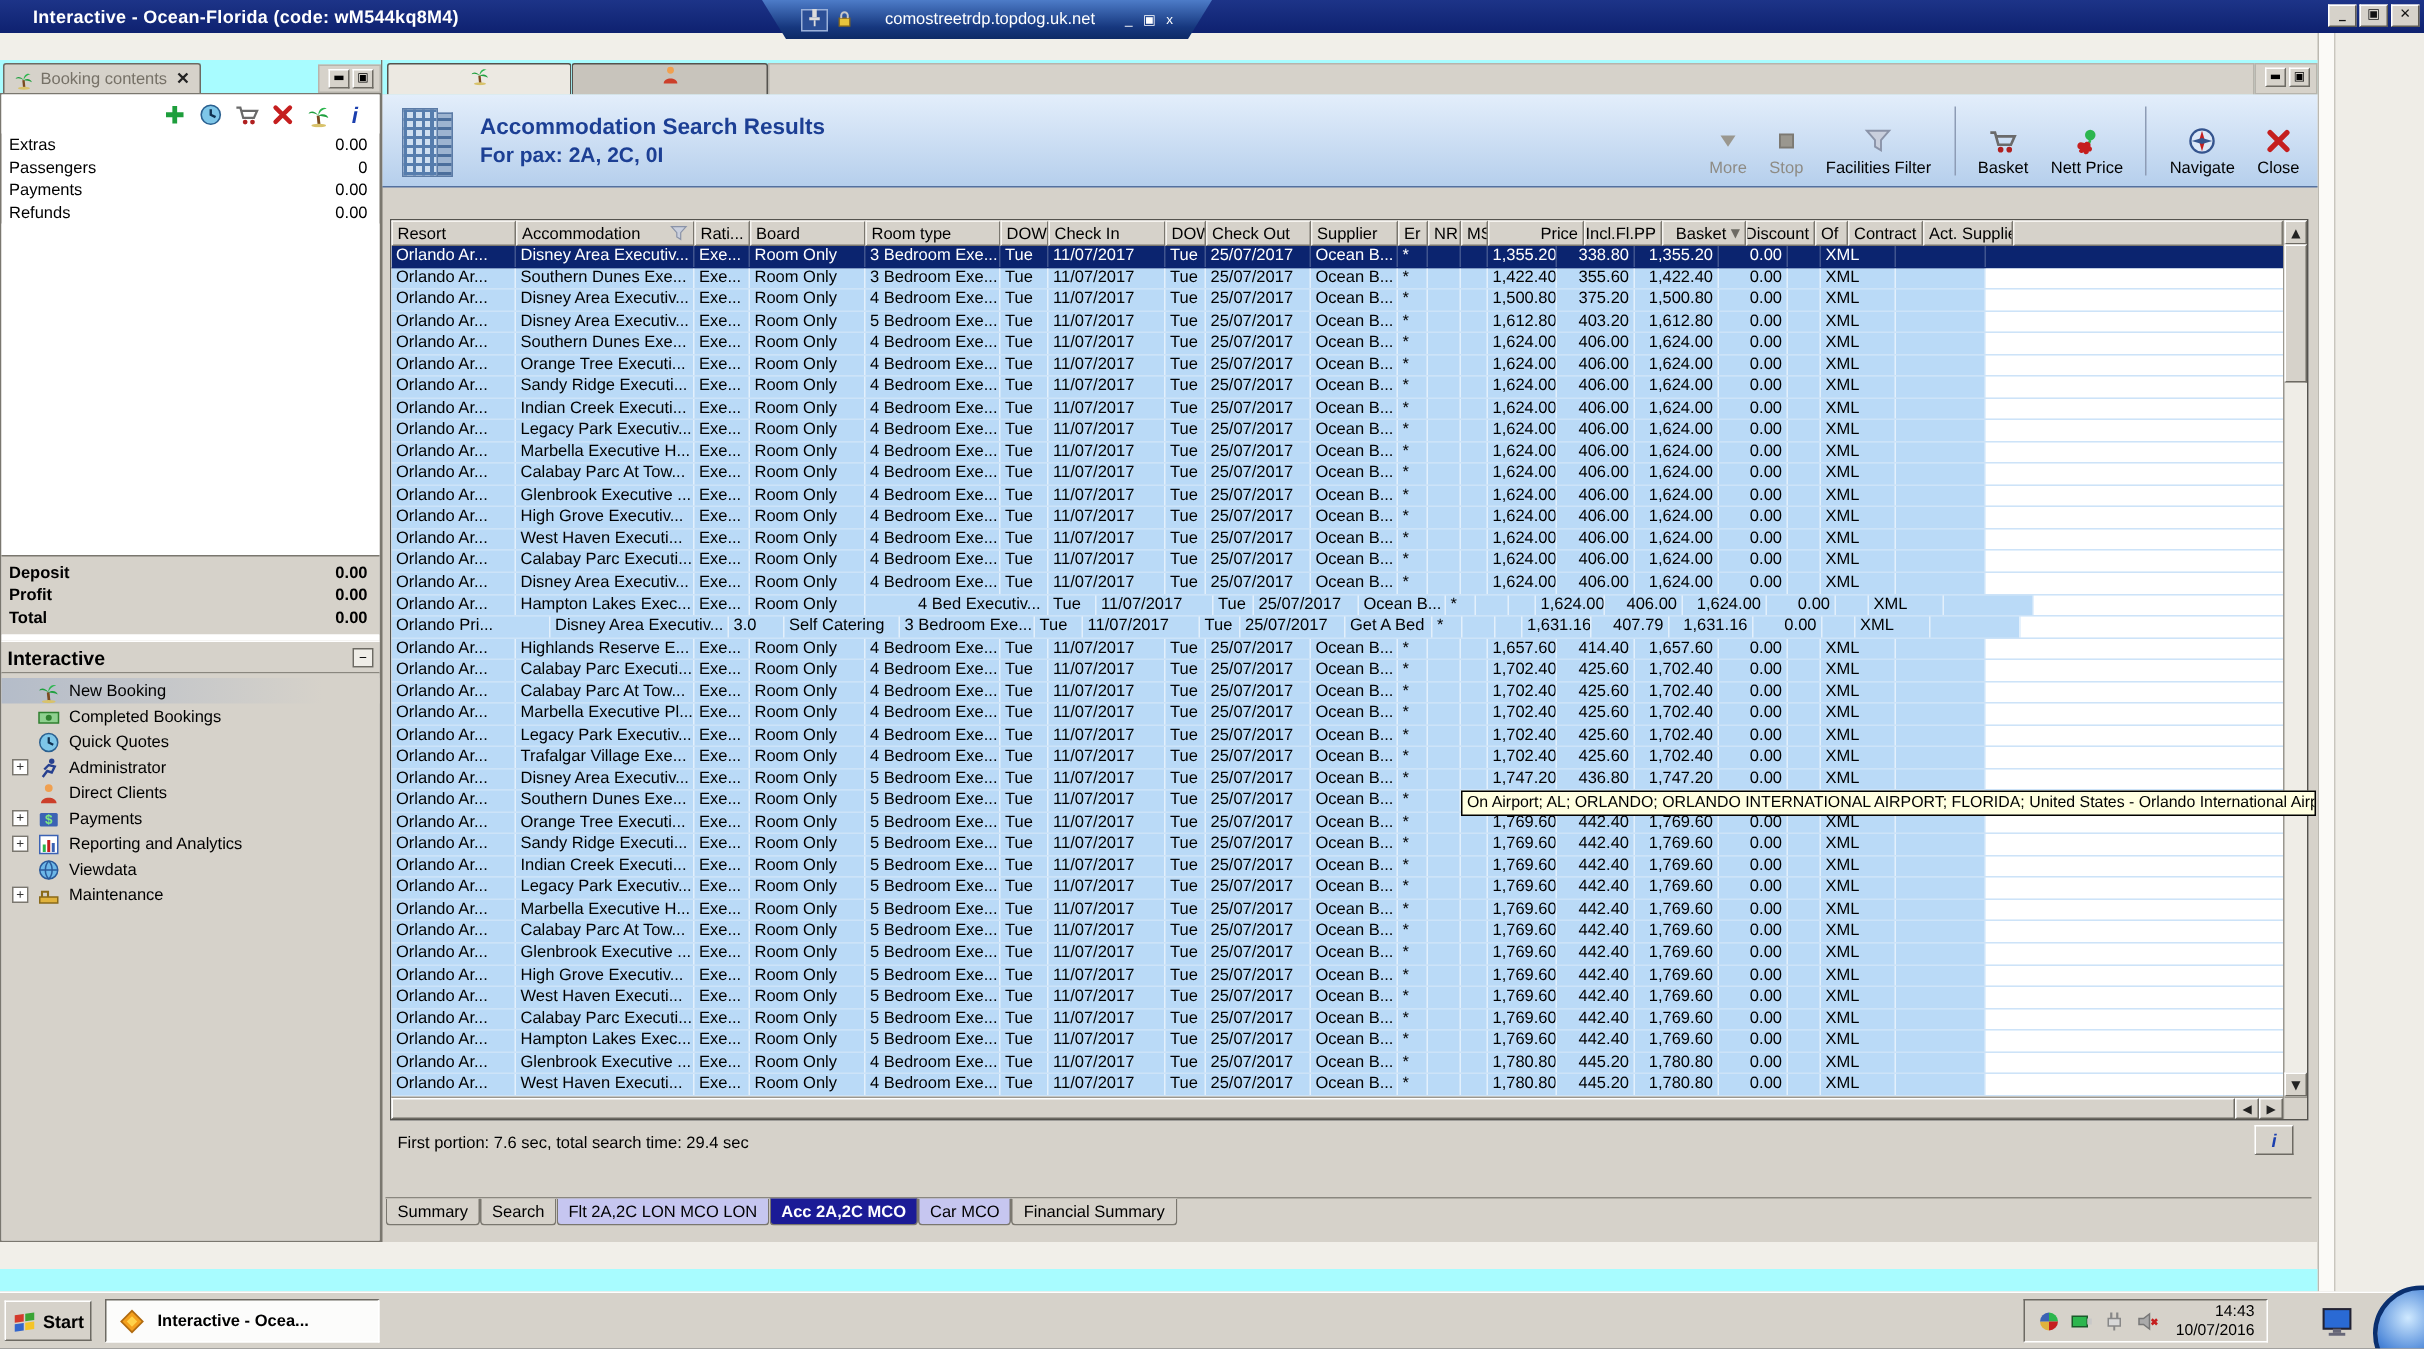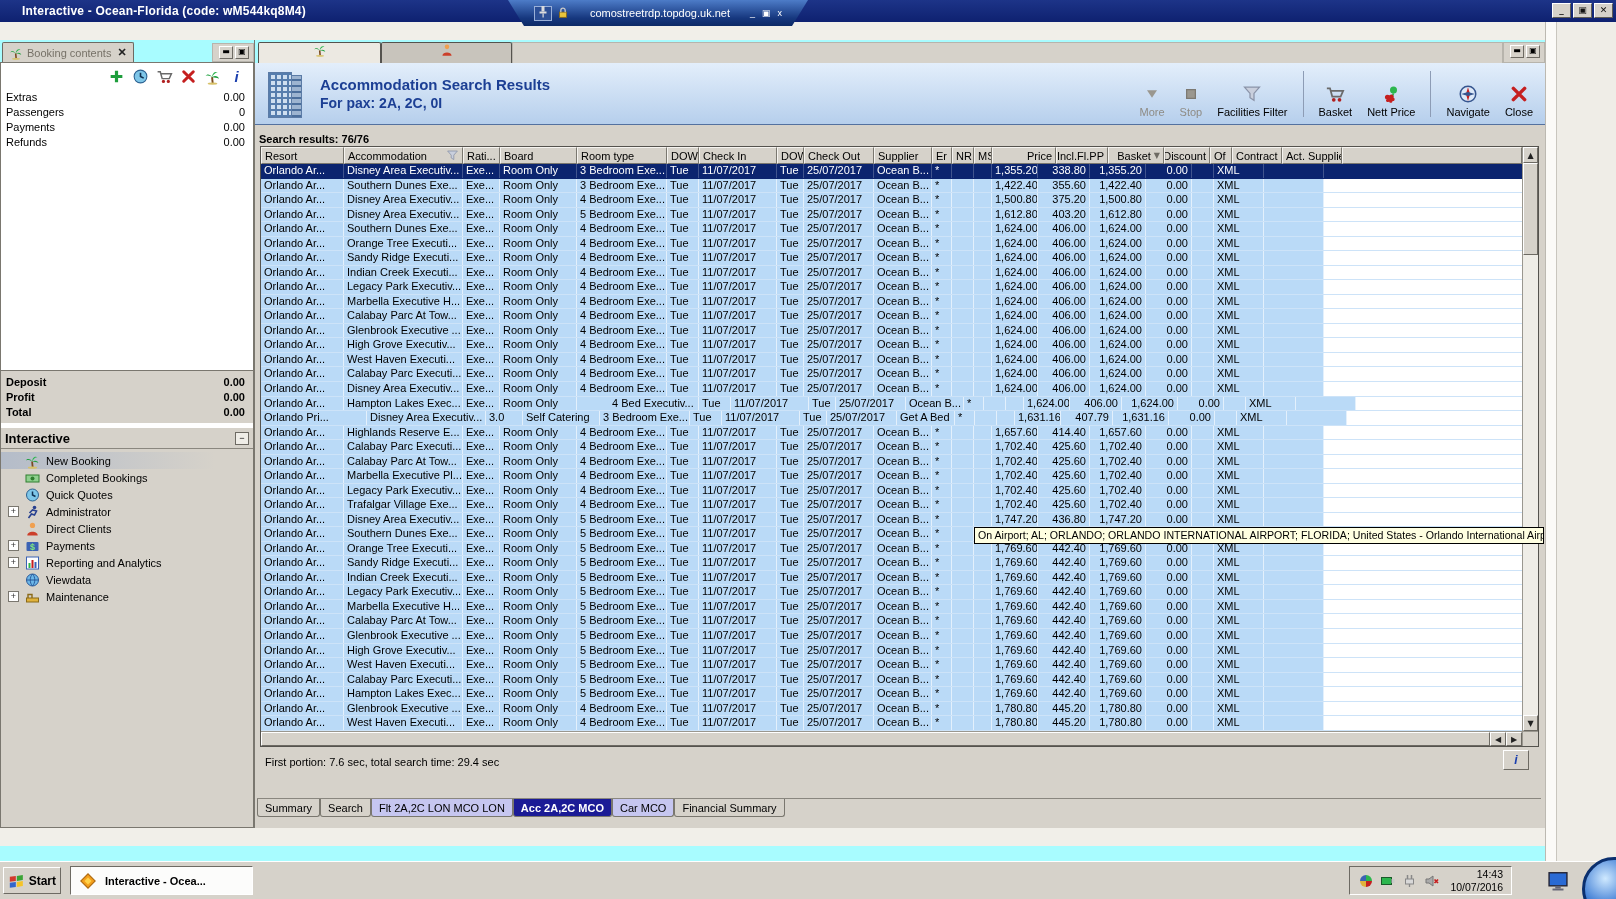--- a/index.html
+++ b/index.html
@@ -447,21 +447,20 @@
           </span>
           <span class="tbbtn">
             <span class="bico"><svg class="" viewBox="0 0 16 16" width="100%" height="100%">
                 <path d="M3.5 3.5 12.5 12.5M12.5 3.5 3.5 12.5" stroke="#c51f1f" stroke-width="2.8" stroke-linecap="round"></path>
               </svg></span>
             <span>Close</span>
           </span>
         </span>
     </div>
 
-    <div id="resultsbar">Search results: 76/76</div>
 
     <div id="tablewrap">
       <div id="gridcol">
         <div id="thead">
             <span class="hc" style="width: 83px;">
               <span>Resort</span>
             </span>
             <span class="hc" style="width: 119px;">
               <span>Accommodation</span>
               <span class="funnel"><svg class="" viewBox="0 0 16 16" width="100%" height="100%">

